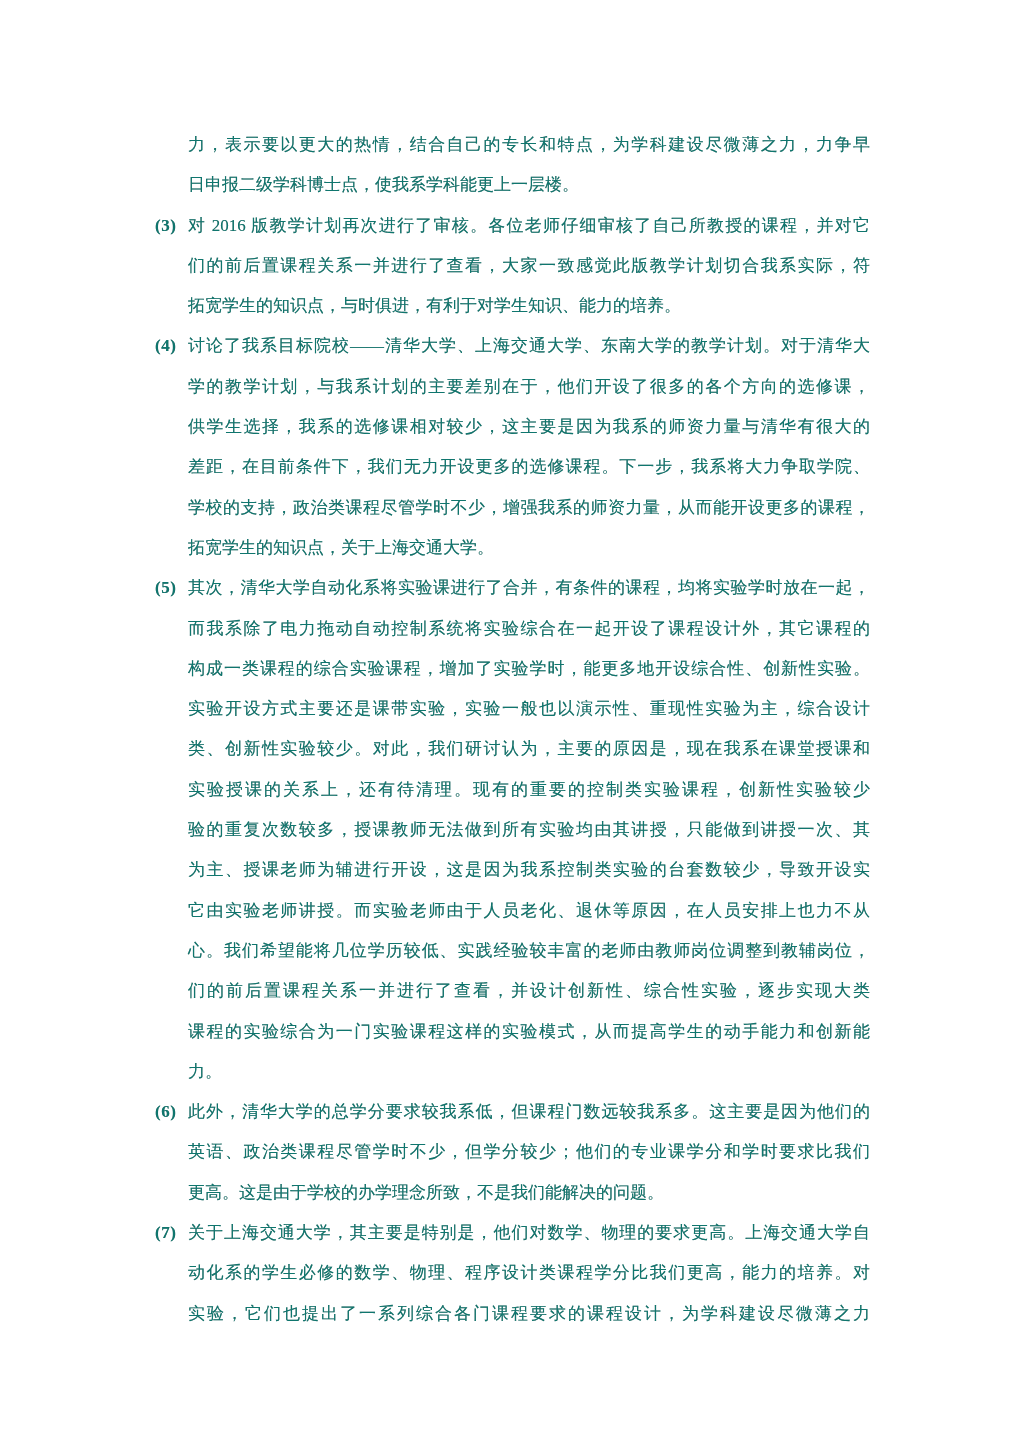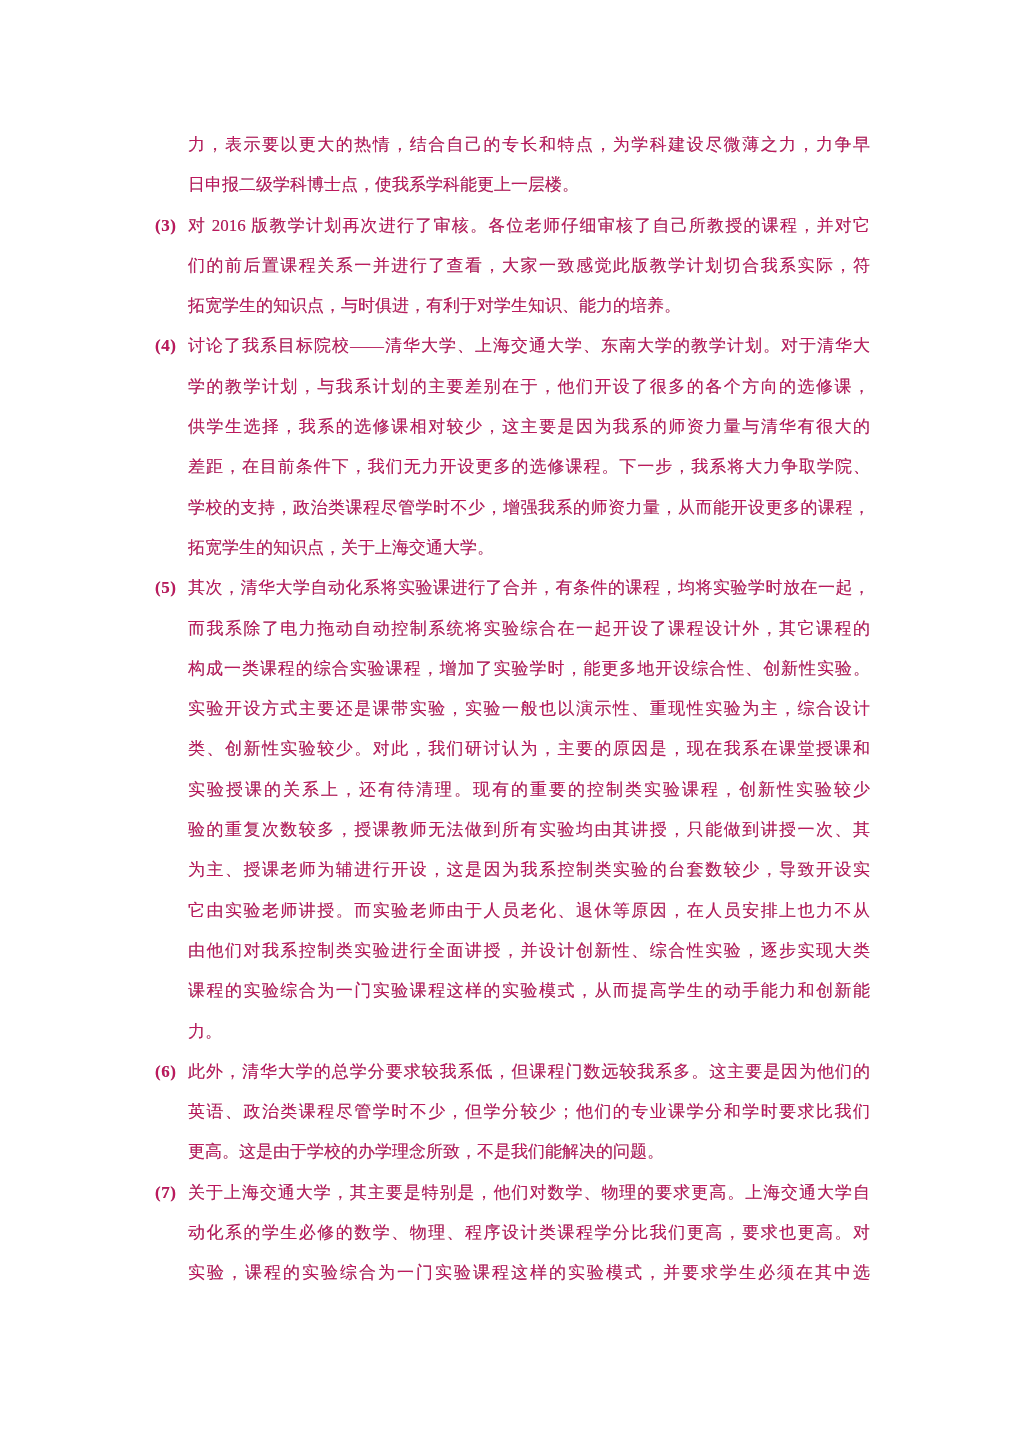--- a/index.html
+++ b/index.html
@@ -54,21 +54,21 @@
     white-space: nowrap;
   }
   .line.lastline {
     text-align-last: left;
   }
 </style>
 </head>
 <body>
 
 <div class="page">
-  <div class="doc" id="doc" style="color: #be185d;">
+  <div class="doc" id="doc" style="color: #0f766e;">
       <div class="para">
         <div class="line">力，表示要以更大的热情，结合自己的专长和特点，为学科建设尽微薄之力，力争早</div>
         <div class="line lastline">日申报二级学科博士点，使我系学科能更上一层楼。</div>
       </div>
       <div class="para">
         <span class="marker">(3)</span>
         <div class="line">对 2016 版教学计划再次进行了审核。各位老师仔细审核了自己所教授的课程，并对它</div>
         <div class="line">们的前后置课程关系一并进行了查看，大家一致感觉此版教学计划切合我系实际，符</div>
         <div class="line lastline">拓宽学生的知识点，与时俱进，有利于对学生知识、能力的培养。</div>
       </div>
@@ -85,30 +85,31 @@
         <span class="marker">(5)</span>
         <div class="line">其次，清华大学自动化系将实验课进行了合并，有条件的课程，均将实验学时放在一起，</div>
         <div class="line">而我系除了电力拖动自动控制系统将实验综合在一起开设了课程设计外，其它课程的</div>
         <div class="line">构成一类课程的综合实验课程，增加了实验学时，能更多地开设综合性、创新性实验。</div>
         <div class="line">实验开设方式主要还是课带实验，实验一般也以演示性、重现性实验为主，综合设计</div>
         <div class="line">类、创新性实验较少。对此，我们研讨认为，主要的原因是，现在我系在课堂授课和</div>
         <div class="line">实验授课的关系上，还有待清理。现有的重要的控制类实验课程，创新性实验较少</div>
         <div class="line">验的重复次数较多，授课教师无法做到所有实验均由其讲授，只能做到讲授一次、其</div>
         <div class="line">为主、授课老师为辅进行开设，这是因为我系控制类实验的台套数较少，导致开设实</div>
         <div class="line">它由实验老师讲授。而实验老师由于人员老化、退休等原因，在人员安排上也力不从</div>
-        <div class="line">由他们对我系控制类实验进行全面讲授，并设计创新性、综合性实验，逐步实现大类</div>
+        <div class="line">心。我们希望能将几位学历较低、实践经验较丰富的老师由教师岗位调整到教辅岗位，</div>
+        <div class="line">们的前后置课程关系一并进行了查看，并设计创新性、综合性实验，逐步实现大类</div>
         <div class="line">课程的实验综合为一门实验课程这样的实验模式，从而提高学生的动手能力和创新能</div>
         <div class="line lastline">力。</div>
       </div>
       <div class="para">
         <span class="marker">(6)</span>
         <div class="line">此外，清华大学的总学分要求较我系低，但课程门数远较我系多。这主要是因为他们的</div>
         <div class="line">英语、政治类课程尽管学时不少，但学分较少；他们的专业课学分和学时要求比我们</div>
         <div class="line lastline">更高。这是由于学校的办学理念所致，不是我们能解决的问题。</div>
       </div>
       <div class="para">
         <span class="marker">(7)</span>
         <div class="line">关于上海交通大学，其主要是特别是，他们对数学、物理的要求更高。上海交通大学自</div>
-        <div class="line">动化系的学生必修的数学、物理、程序设计类课程学分比我们更高，要求也更高。对</div>
-        <div class="line">实验，课程的实验综合为一门实验课程这样的实验模式，并要求学生必须在其中选</div>
+        <div class="line">动化系的学生必修的数学、物理、程序设计类课程学分比我们更高，能力的培养。对</div>
+        <div class="line">实验，它们也提出了一系列综合各门课程要求的课程设计，为学科建设尽微薄之力</div>
       </div>
     </div>
 </div>
 
 </body></html>

